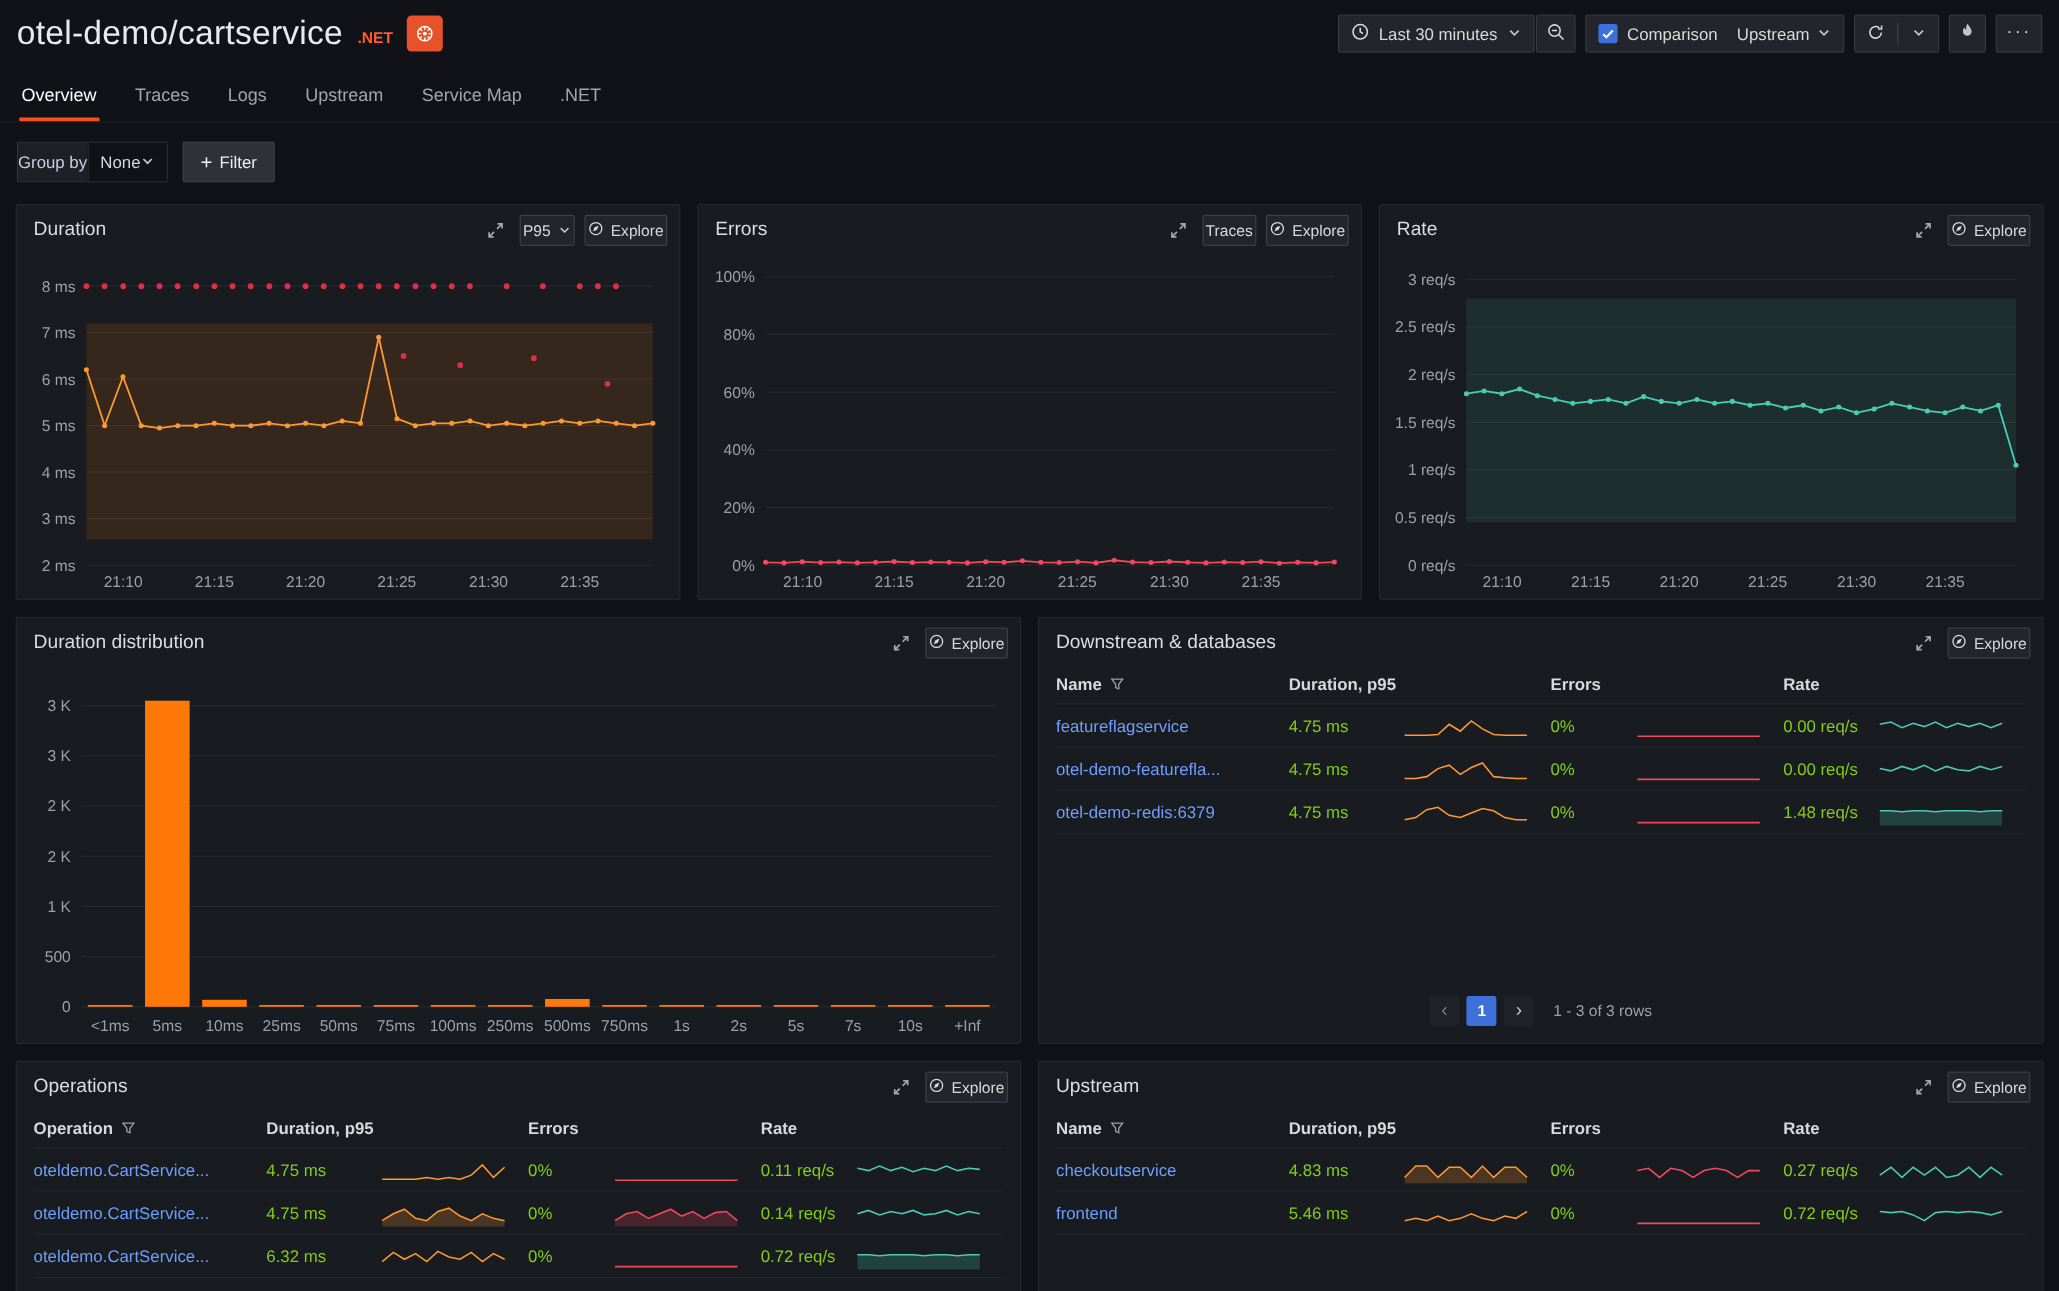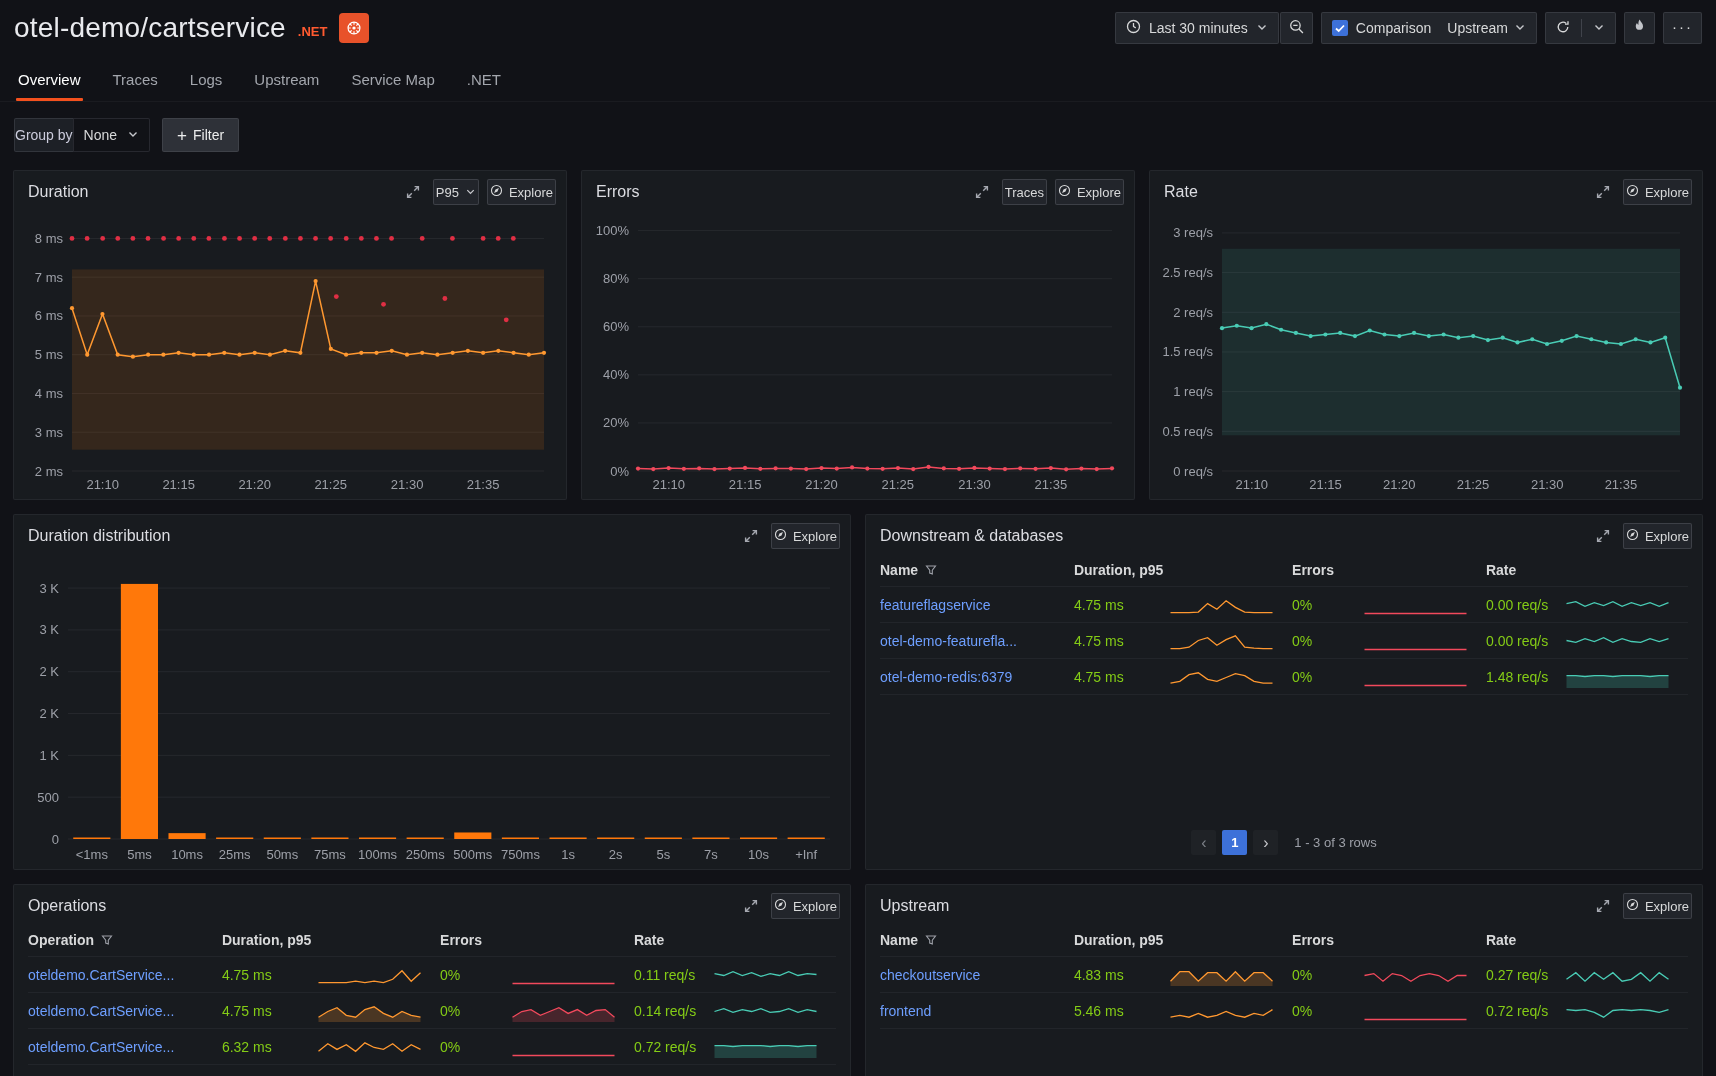--- a/index.html
+++ b/index.html
@@ -28,21 +28,21 @@
   .tabs{display:flex;gap:28px;padding:0 16px;margin-top:8px;height:44px;align-items:stretch;border-bottom:1px solid rgba(204,204,220,0.05)}
   .tab{display:flex;align-items:center;padding:0 2px;color:#a3a6ad;font-size:15px;cursor:pointer;position:relative}
   .tab.active{color:#fff}
   .tab.active::after{content:"";position:absolute;left:0;right:0;bottom:0;height:3px;background:var(--accent);border-radius:1px}
 
   
   .filterbar{display:flex;align-items:center;gap:12px;padding:0 14px;margin:16px 0 18px 0}
   .ctl{display:flex;align-items:stretch;height:34px}
   .ctl-label{display:flex;align-items:center;padding:0 0;background:#1d2026;border:1px solid rgba(204,204,220,0.12);
     border-right:none;border-radius:2px 0 0 2px;color:#ccccdc}
-  .ctl-value{display:flex;align-items:center;gap:10px;padding:0 10px;background:#111217;
+  .ctl-value{display:flex;align-items:center;padding:0 10px;background:#111217;
     border:1px solid rgba(204,204,220,0.12);border-radius:0 2px 2px 0;color:#d8d9da;cursor:pointer}
   .env-tag{display:flex;align-items:center;gap:7px;background:#22252b;border-radius:2px;padding:3px 8px}
   .env-tag .x{color:#9da0a8;cursor:pointer;font-size:15px;line-height:1}
   .add-filter{display:flex;align-items:center;gap:6px;height:34px;padding:0 14px;background:#2e3138;
     border:1px solid rgba(204,204,220,0.10);border-radius:2px;color:#eceded;font-size:14px;cursor:pointer}
   .add-filter .plus{font-size:17px;line-height:1}
 
   
   .content{padding:0 13px;display:flex;flex-direction:column;gap:14px}
   .row{display:grid;gap:14px}

